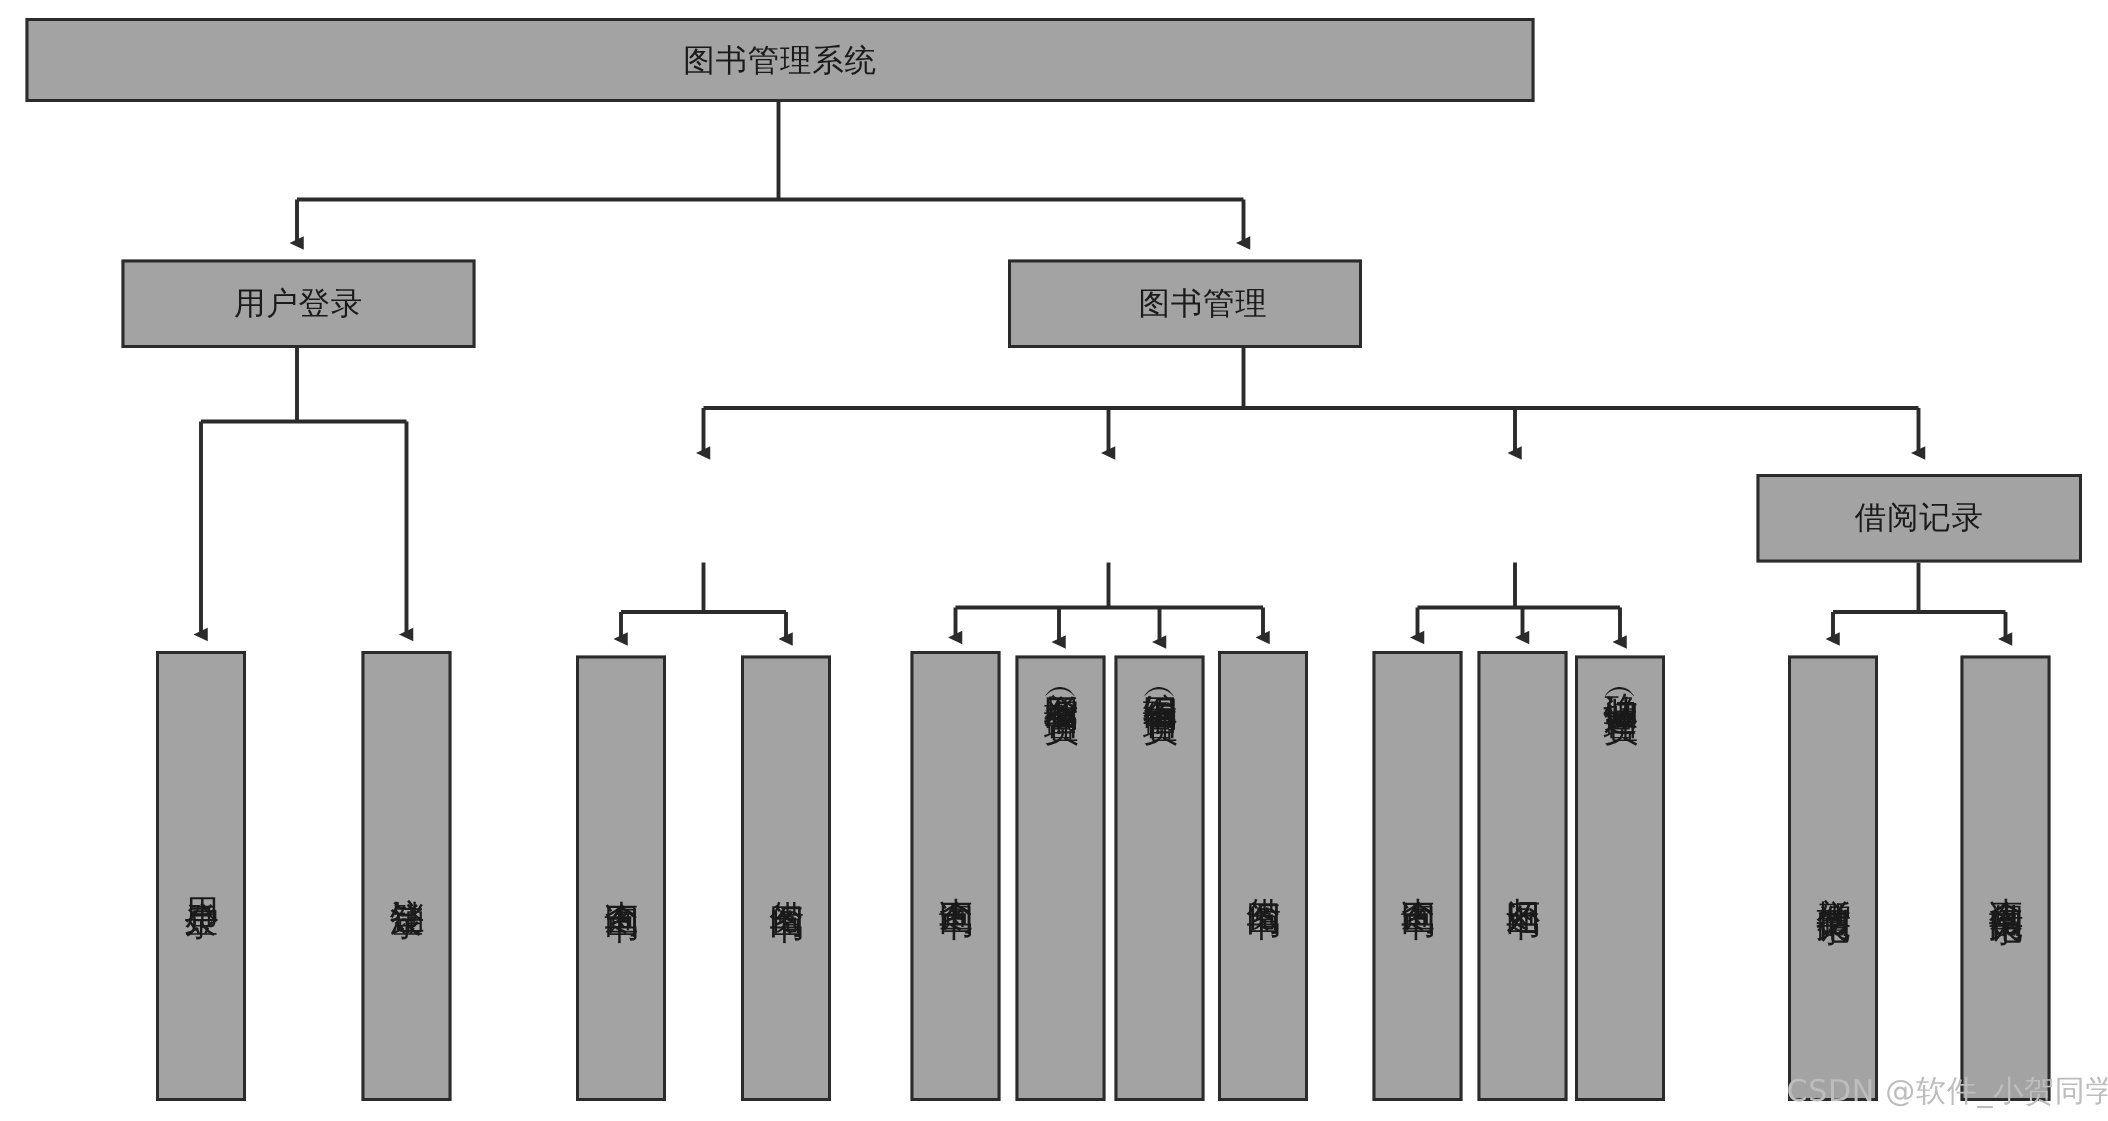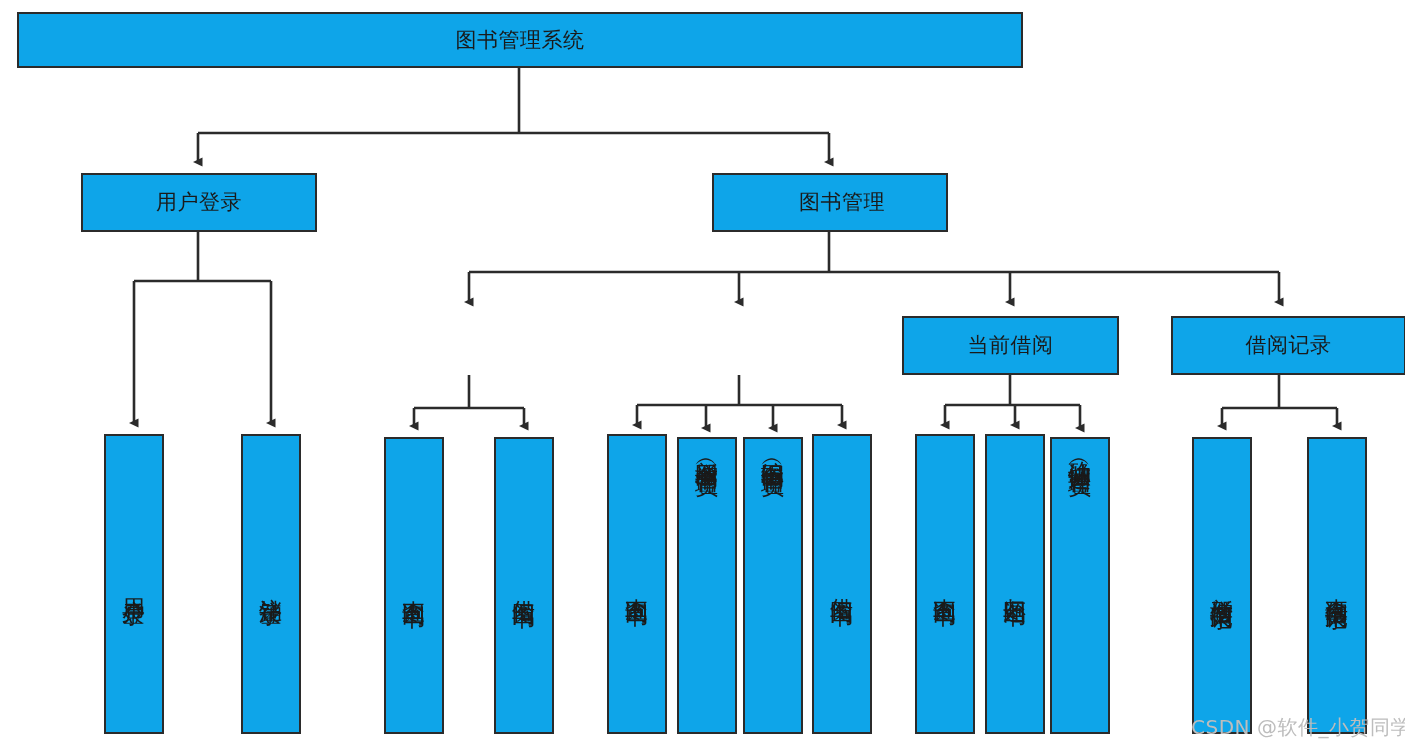--- a/index.html
+++ b/index.html
@@ -23,21 +23,21 @@
     position: absolute;
     left: 0;
     top: 0;
     width: 1405px;
     height: 747px;
   }
   .node {
     position: absolute;
     box-sizing: border-box;
     border: 2px solid #2b2b2b;
-    background: #0ea5e9;
+    background: #a3a3a3;
     display: flex;
     align-items: center;
     justify-content: center;
     color: #1a1a1a;
   }
   .node.horizontal .node-label {
     writing-mode: horizontal-tb;
     font-size: 21px;
     line-height: 1.15;
     letter-spacing: 0.5px;
@@ -129,28 +129,25 @@
     </g>
   </svg>
 
   <div class="node horizontal" style="left:17px; top:12px; width:1006px; height:56px;">
     <span class="node-label">图书管理系统</span>
   </div>
 
   <div class="node horizontal" style="left:81px; top:173px; width:236px; height:59px;">
     <span class="node-label">用户登录</span>
   </div>
-  <div class="node horizontal" style="left:712px; top:173px; width:236px; height:59px;padding-left:24px;">
+  <div class="node horizontal" style="left:672px; top:173px; width:236px; height:59px;padding-left:24px;">
     <span class="node-label">图书管理</span>
   </div>
 
-  <div class="node horizontal" style="left:902px; top:316px; width:217px; height:59px;">
-    <span class="node-label">当前借阅</span>
-  </div>
-  <div class="node horizontal" style="left:1171px; top:316px; width:235px; height:59px;">
+  <div class="node horizontal" style="left:1171px; top:316px; width:217px; height:59px;">
     <span class="node-label">借阅记录</span>
   </div>
 
   <div class="node vertical centered" style="left:104px; top:434px; width:60px; height:300px;">
     <span class="node-label">用户登录</span>
   </div>
   <div class="node vertical centered" style="left:241px; top:434px; width:60px; height:300px;">
     <span class="node-label">注销登录</span>
   </div>
 

